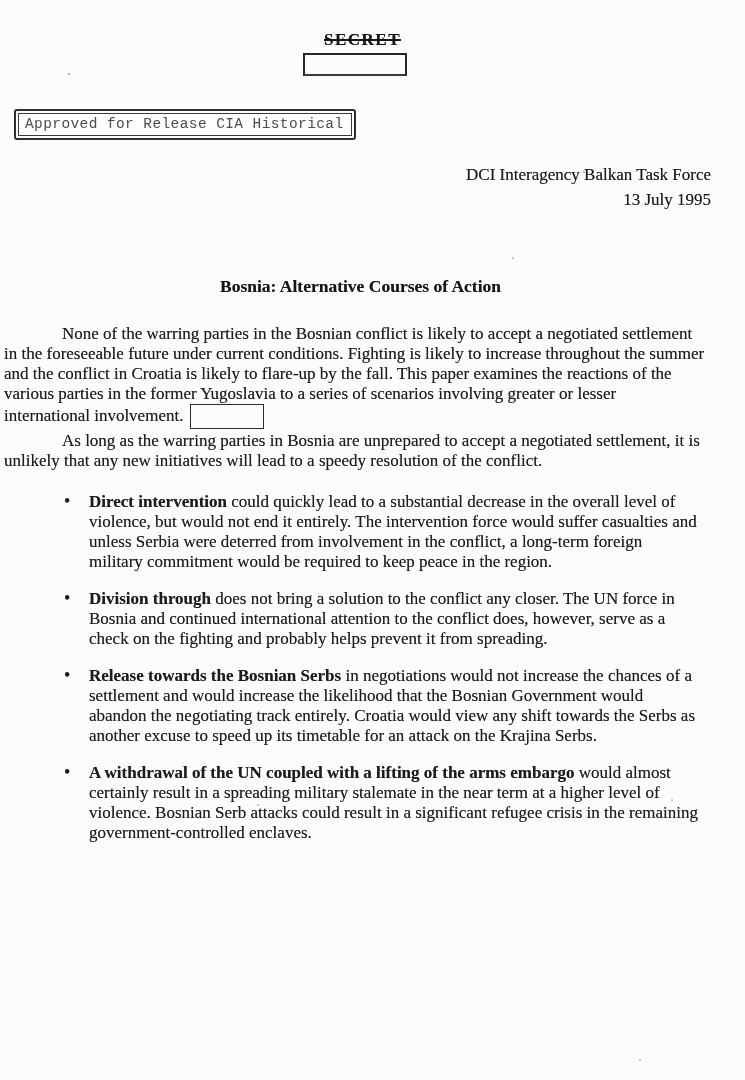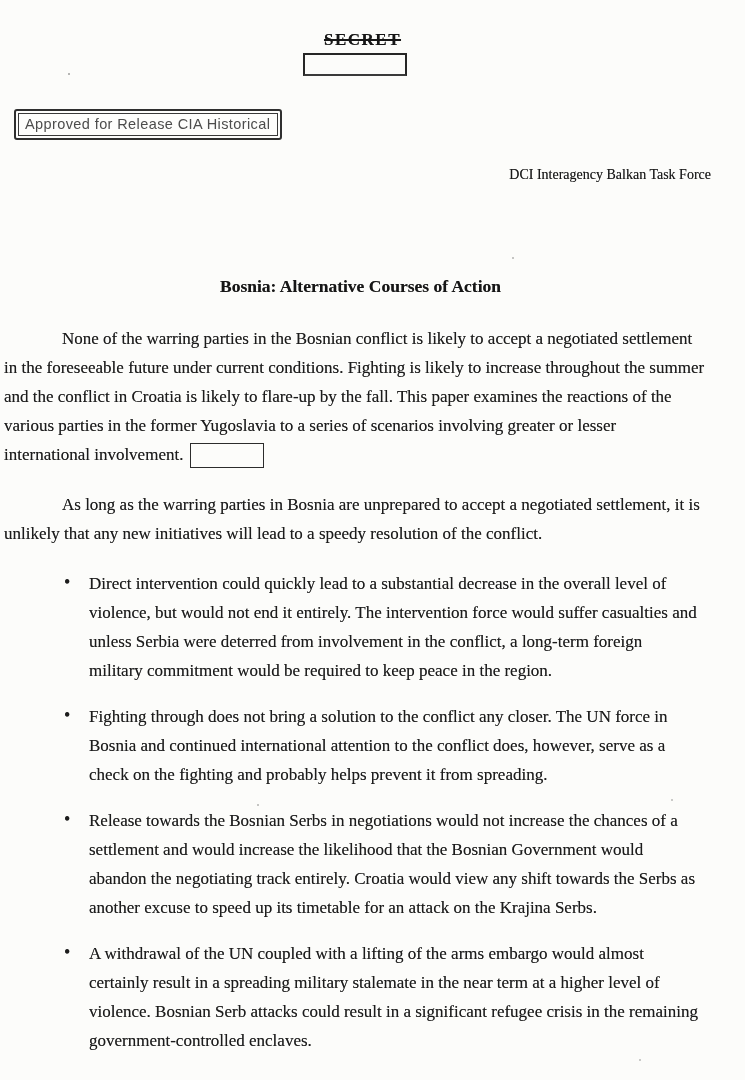--- a/index.html
+++ b/index.html
@@ -52,49 +52,49 @@
   
   .approval-stamp{
     position:absolute;left:14px;top:109px;
     border:2px solid #2f2f2f;border-radius:3px;
     padding:2px;
     background:rgba(255,255,255,.4);
   }
   .approval-stamp .inner{
     border:1px solid #3a3a3a;
     padding:1px 7px 2px 6px;
-    font-family:Liberation Sans, sans-serif;
+    font-family:Liberation Mono, monospace;
     font-size:14.5px;line-height:18px;
     color:#4c4c4c;
     letter-spacing:.4px;
   }
 
   
   .header-right{
     position:absolute;top:162px;right:34px;
-    text-align:right;font-size:14px;line-height:25px;
+    text-align:right;font-size:17px;line-height:25px;
     color:#1a1a1a;
   }
 
   
   .doc-title{
     position:absolute;top:276px;left:0;right:0;
     transform:translateX(-12px);
     text-align:center;
     font-weight:bold;font-size:17.5px;
     color:#161616;
   }
 
   
   .doc-flow{
     position:absolute;top:324px;left:4px;right:39px;
-    font-size:17px;line-height:29px;
+    font-size:17px;line-height:20px;
   }
   .doc-flow p{ margin:0; text-indent:58px; }
-  .doc-flow p + p{ margin-top:21px; }
+  .doc-flow p + p{ margin-top:2px; }
 
   .redaction-box{
     display:inline-block;
     width:72px;height:23px;
     border:1.5px solid #2c2c2c;
     vertical-align:-8px;
     margin-left:7px;
   }
 
   ul.points{
@@ -103,56 +103,57 @@
   }
   ul.points li{
     position:relative;
     padding-left:27px;
     margin-bottom:17px;
   }
   ul.points li .dot{
     position:absolute;left:2px;top:-1px;
     font-size:18px;
   }
-  .lead{ font-weight:normal; }
+  .lead{ font-weight:bold; }
 </style>
 </head>
 <body>
 
 <div class="page">
 
   <div class="secret-stamp scan-text">
     <span class="strike">SECRET</span>
   </div>
   <div class="secret-box"></div>
 
   <div class="approval-stamp">
     <div class="inner">
       <div>Approved for Release CIA Historical</div>
     </div>
   </div>
 
   <div class="header-right scan-text">
     <div>DCI Interagency Balkan Task Force</div>
+    <div>13 July 1995</div>
   </div>
 
   <div class="doc-title scan-text">Bosnia:  Alternative Courses of Action</div>
 
   <div class="doc-flow scan-text">
     <p><span>None of the warring parties in the Bosnian conflict is likely to accept a negotiated settlement in the foreseeable future under current conditions.  Fighting is likely to increase throughout the summer and the conflict in Croatia is likely to flare-up by the fall.  This paper examines the reactions of the various parties in the former Yugoslavia to a series of scenarios involving greater or lesser international involvement.</span><span class="redaction-box"></span></p>
     <p>As long as the warring parties in Bosnia are unprepared to accept a negotiated settlement, it is unlikely that any new initiatives will lead to a speedy resolution of the conflict.</p>
 
     <ul class="points">
       <li>
         <span class="dot">•</span>
         <span class="lead">Direct intervention</span><span> could quickly lead to a substantial decrease in the overall level of violence, but would not end it entirely.  The intervention force would suffer casualties and unless Serbia were deterred from involvement in the conflict, a long-term foreign military commitment would be required to keep peace in the region.</span>
       </li>
       <li>
         <span class="dot">•</span>
-        <span class="lead">Fighting through</span><span> does not bring a solution to the conflict any closer.  The UN force in Bosnia and continued international attention to the conflict does, however, serve as a check on the fighting and probably helps prevent it from spreading.</span>
+        <span class="lead">Division through</span><span> does not bring a solution to the conflict any closer.  The UN force in Bosnia and continued international attention to the conflict does, however, serve as a check on the fighting and probably helps prevent it from spreading.</span>
       </li>
       <li>
         <span class="dot">•</span>
         <span class="lead">Release towards the Bosnian Serbs</span><span> in negotiations would not increase the chances of a settlement and would increase the likelihood that the Bosnian Government would abandon the negotiating track entirely.  Croatia would view any shift towards the Serbs as another excuse to speed up its timetable for an attack on the Krajina Serbs.</span>
       </li>
       <li>
         <span class="dot">•</span>
         <span class="lead">A withdrawal of the UN coupled with a lifting of the arms embargo</span><span> would almost certainly result in a spreading military stalemate in the near term at a higher level of violence.  Bosnian Serb attacks could result in a significant refugee crisis in the remaining government-controlled enclaves.</span>
       </li>
     </ul>

